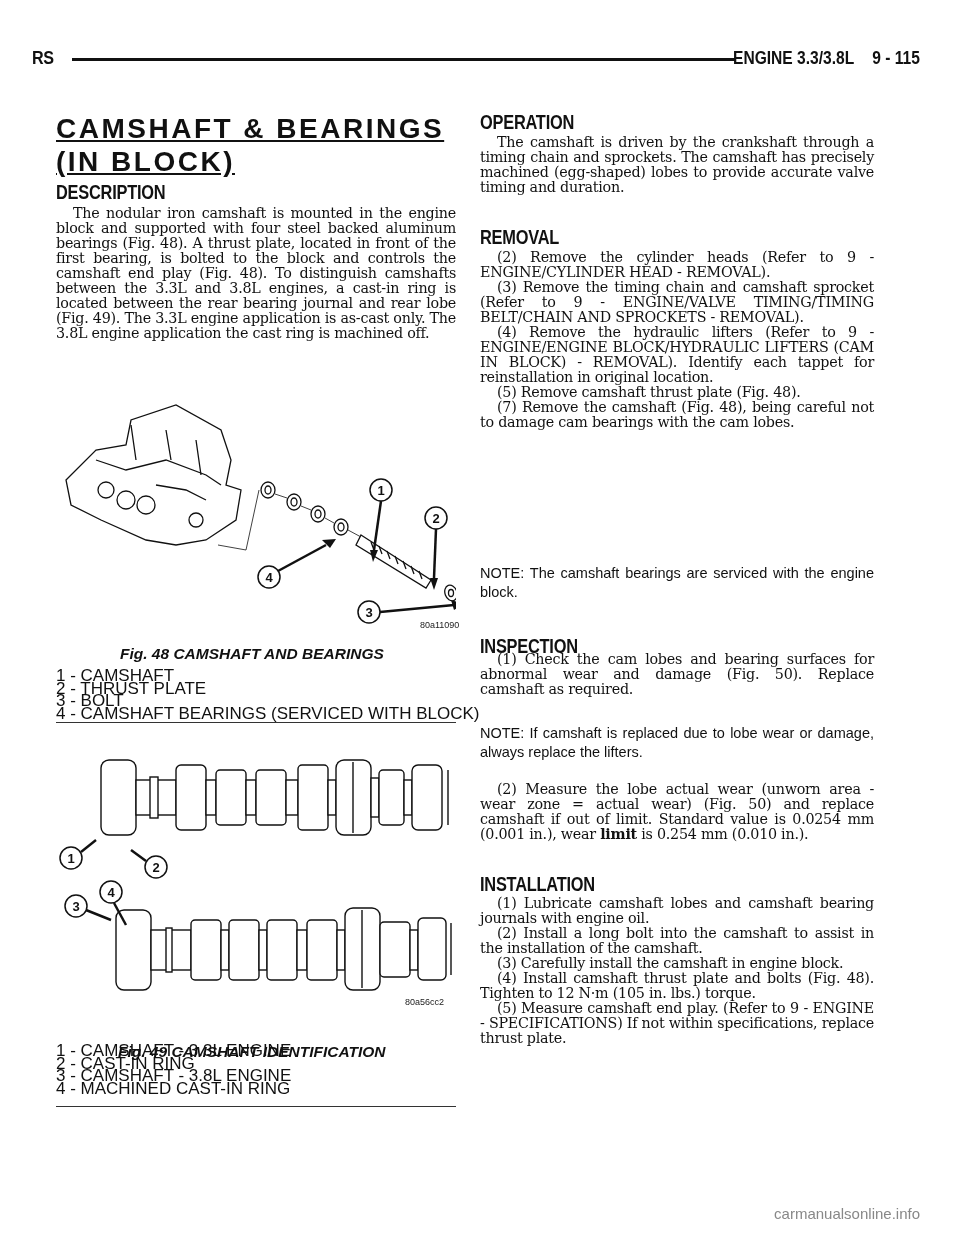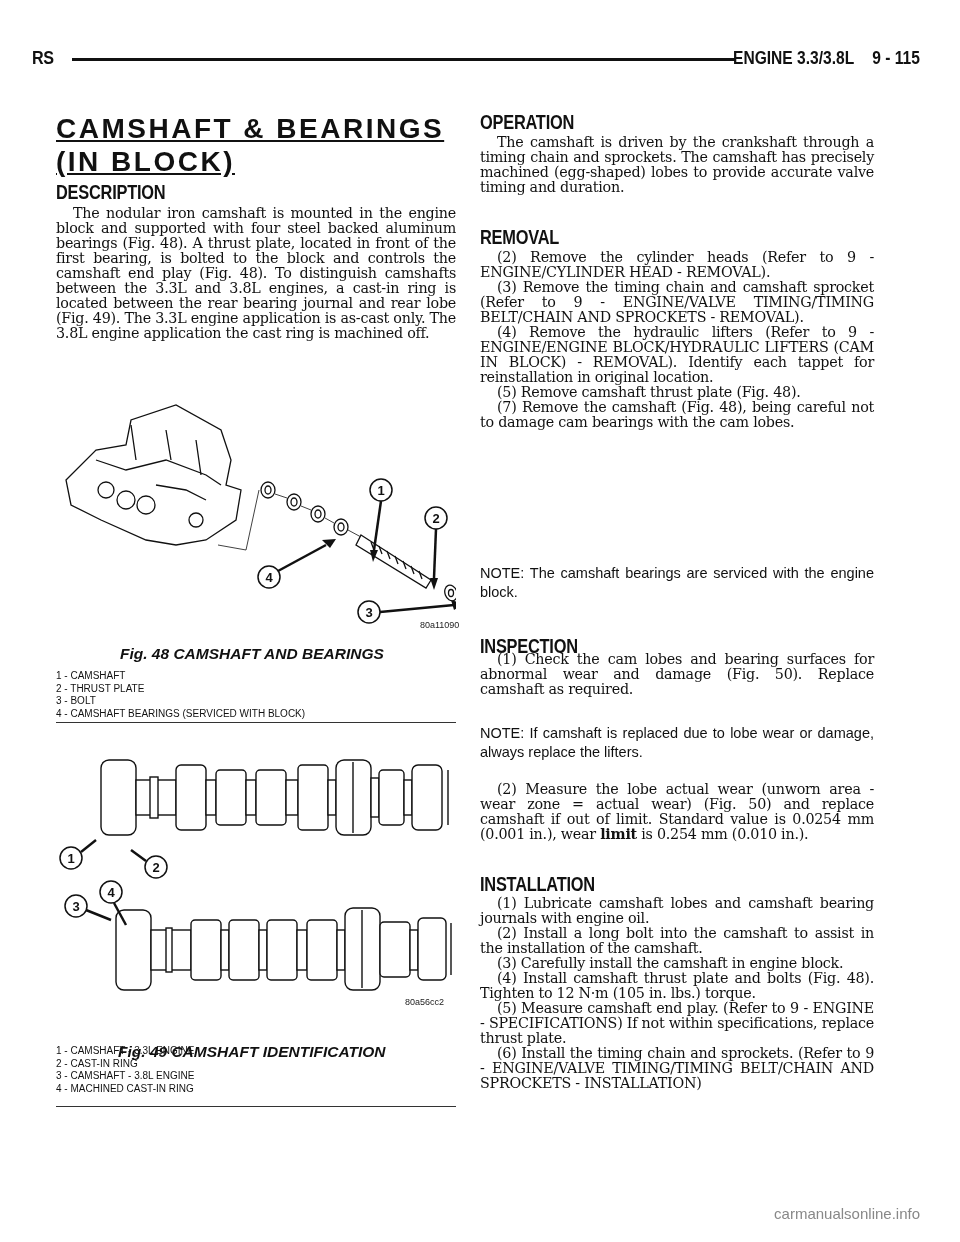--- a/index.html
+++ b/index.html
@@ -9,21 +9,21 @@
   .header .rule { position:absolute; left:40px; top:11px; width:663px; height:3px; background:#111; }
   .header .right { position:absolute; right:0; top:0; font-family:"Liberation Sans", sans-serif; font-weight:bold; font-size:19px; transform:scaleX(0.82); transform-origin:right; white-space:nowrap; }
   .header .right span.pg { margin-left:22px; }
 
   .title { position:absolute; left:56px; top:112px; width:410px; font-family:"Liberation Sans", sans-serif; font-weight:bold; font-size:28px; line-height:33px; letter-spacing:2.5px;text-decoration:underline; }
   .sechead { position:absolute; font-family:"Liberation Sans", sans-serif; font-weight:bold; font-size:21px; transform:scaleX(0.78); transform-origin:left; letter-spacing:-0.3px; white-space:nowrap; }
   .para { position:absolute; font-family:"DejaVu Serif", "Liberation Serif", serif; font-size:14.3px; line-height:15px; text-align:justify; letter-spacing:-0.25px; }
   .para p { margin:0; text-indent:17px; }
   .note { position:absolute; font-family:"Liberation Sans", sans-serif; font-weight:normal; font-size:14.5px; line-height:19px; text-align:justify; }
   .figcap { position:absolute; font-family:"Liberation Sans", sans-serif; font-weight:bold; font-style:italic; font-size:15.5px; white-space:nowrap; }
-  .legend { position:absolute; font-family:"Liberation Sans", sans-serif; font-size:10px; line-height:12.5px; }
+  .legend { position:absolute; font-family:"Liberation Sans", sans-serif; font-size:17px; line-height:12.5px; }
   .legend div { white-space:nowrap; }
   .hrule { position:absolute; height:1px; background:#333; }
   .figcode { position:absolute; font-family:"Liberation Sans", sans-serif; font-size:9px; color:#222; }
   .watermark { position:absolute; right:40px; top:1205px; font-family:"Liberation Sans", sans-serif; font-size:15px; color:#888; }
   svg { position:absolute; }
 </style>
 </head>
 <body>
 
 <div class="header">
@@ -198,16 +198,15 @@
   <p><span>(2) Measure the lobe actual wear (unworn area - wear zone = actual wear) (Fig. 50) and replace camshaft if out of limit. Standard value is 0.0254 mm (0.001 in.), wear </span><b>limit</b><span> is 0.254 mm (0.010 in.).</span></p>
 </div>
 
 <div class="sechead" style="left:480px; top:872px;">INSTALLATION</div>
 <div class="para" style="left:480px; top:896px; width:394px;">
   <p>(1) Lubricate camshaft lobes and camshaft bearing journals with engine oil.</p>
   <p>(2) Install a long bolt into the camshaft to assist in the installation of the camshaft.</p>
   <p>(3) Carefully install the camshaft in engine block.</p>
   <p>(4) Install camshaft thrust plate and bolts (Fig. 48). Tighten to 12 N·m (105 in. lbs.) torque.</p>
   <p>(5) Measure camshaft end play. (Refer to 9 - ENGINE - SPECIFICATIONS) If not within specifications, replace thrust plate.</p>
-  <p>(6) Install the timing chain and sprockets. (Refer to 9 - ENGINE/VALVE TIMING/TIMING BELT/CHAIN AND SPROCKETS - INSTALLATION)</p>
 </div>
 
 <div class="watermark">carmanualsonline.info</div>
 
 </body></html>

